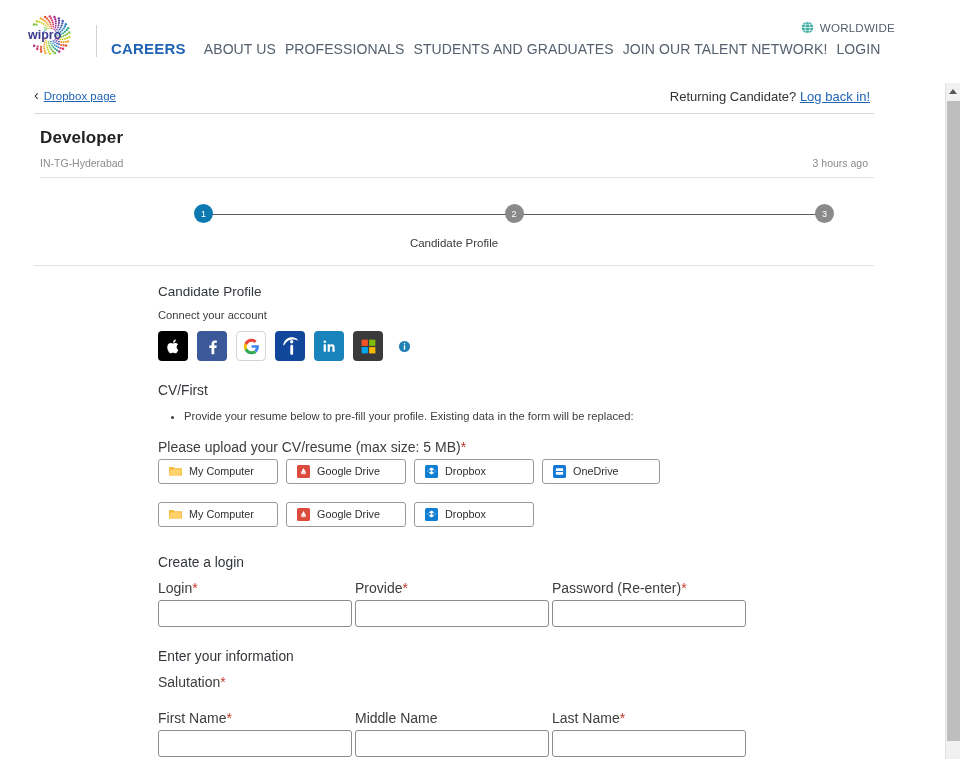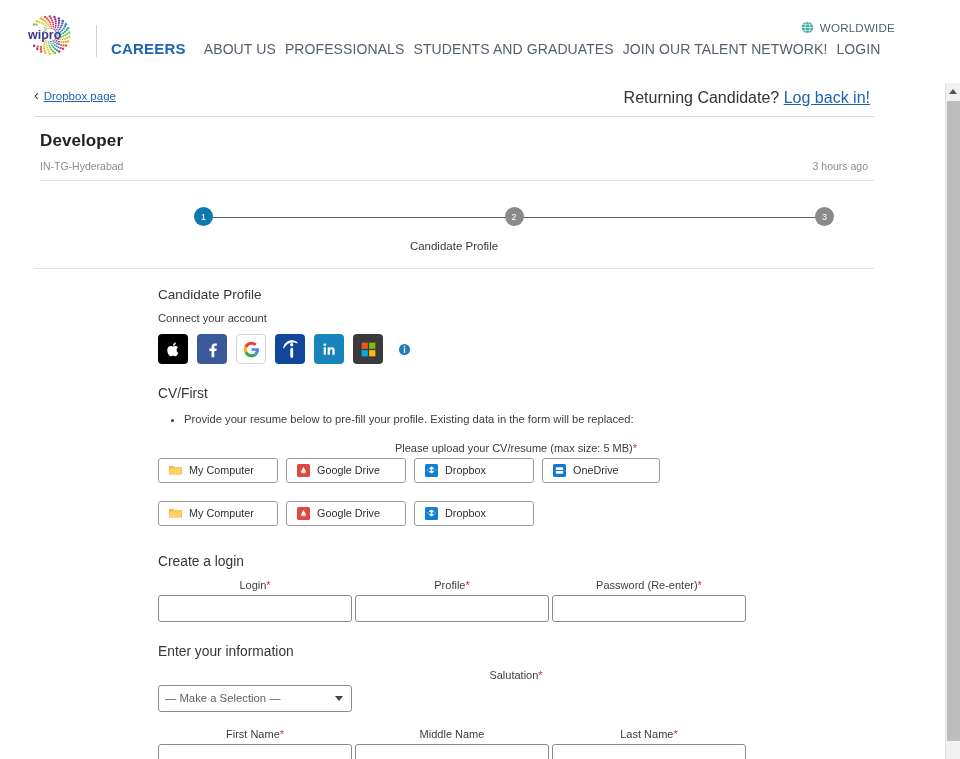--- a/index.html
+++ b/index.html
@@ -86,21 +86,21 @@
     display: flex; align-items: center; gap: 5px;
     font-size: 11.5px; color: #1f63b5;
     cursor: pointer;
   }
   .backlink .chev {
     font-size: 14px; color: #333; line-height: 1;
     position: relative; top: -1px;
   }
   .backlink .txt { text-decoration: underline; }
   .returning {
-    font-size: 16px; color: #333;
+    font-size: 13px; color: #333;
     padding-right: 4px;
   }
   .returning a { color: #1f63b5; text-decoration: underline; cursor: pointer; }
 
   .jobhead { padding: 14px 0 0 6px; }
   .jobtitle {
     font-size: 17px; font-weight: bold; color: #222;
     letter-spacing: .1px;
   }
   .jobmeta {
@@ -175,23 +175,22 @@
   .bullets {
     margin: 6px 0 14px 0;
     padding-left: 26px;
   }
   .bullets li {
     font-size: 11.2px; color: #3d3d3d;
     line-height: 1.5;
   }
 
   .fieldlabel {
-    font-size: 11px; color: #3d3d3d;
+    font-size: 14px; color: #3d3d3d;
     margin-bottom: 4px;
-    text-align: center;
   }
   .req { color: #c0392b; }
 
   .btnrow { display: flex; gap: 8px; margin-bottom: 18px; }
   .upbtn {
     height: 25px;
     min-width: 118px;
     border: 1px solid #9a9a9a;
     border-radius: 3px;
     background: #fff;
@@ -622,44 +621,38 @@
     <h2 class="sect big">Create a login</h2>
     <div class="three">
       <div class="fieldcol">
         <div class="fieldlabel">
           <span>Login</span><span class="req">*</span>
         </div>
         <input type="text" value="" style="">
       </div>
       <div class="fieldcol gap-l">
         <div class="fieldlabel">
-          <span>Profile</span><span class="req">*</span>
+          <span>Provide</span><span class="req">*</span>
         </div>
         <input type="password" value="" style="">
       </div>
       <div class="fieldcol gap-l">
         <div class="fieldlabel">
           <span>Password (Re-enter)</span><span class="req">*</span>
         </div>
         <input type="password" value="" style="">
       </div>
     </div>
 
     <div class="spacer22"></div>
 
     <h2 class="sect big">Enter your information</h2>
 
     <div class="fieldlabel">
       <span>Salutation</span><span class="req">*</span>
-    </div>
-    <div class="selwrap">
-      <select class="styled">
-        <option>— Make a Selection —</option>
-      </select>
-      <span class="selarrow"></span>
     </div>
 
     <div class="spacer16"></div>
 
     <div class="three">
       <div class="fieldcol">
         <div class="fieldlabel">
           <span>First Name</span><span class="req">*</span>
         </div>
         <input type="text" value="" style="">

